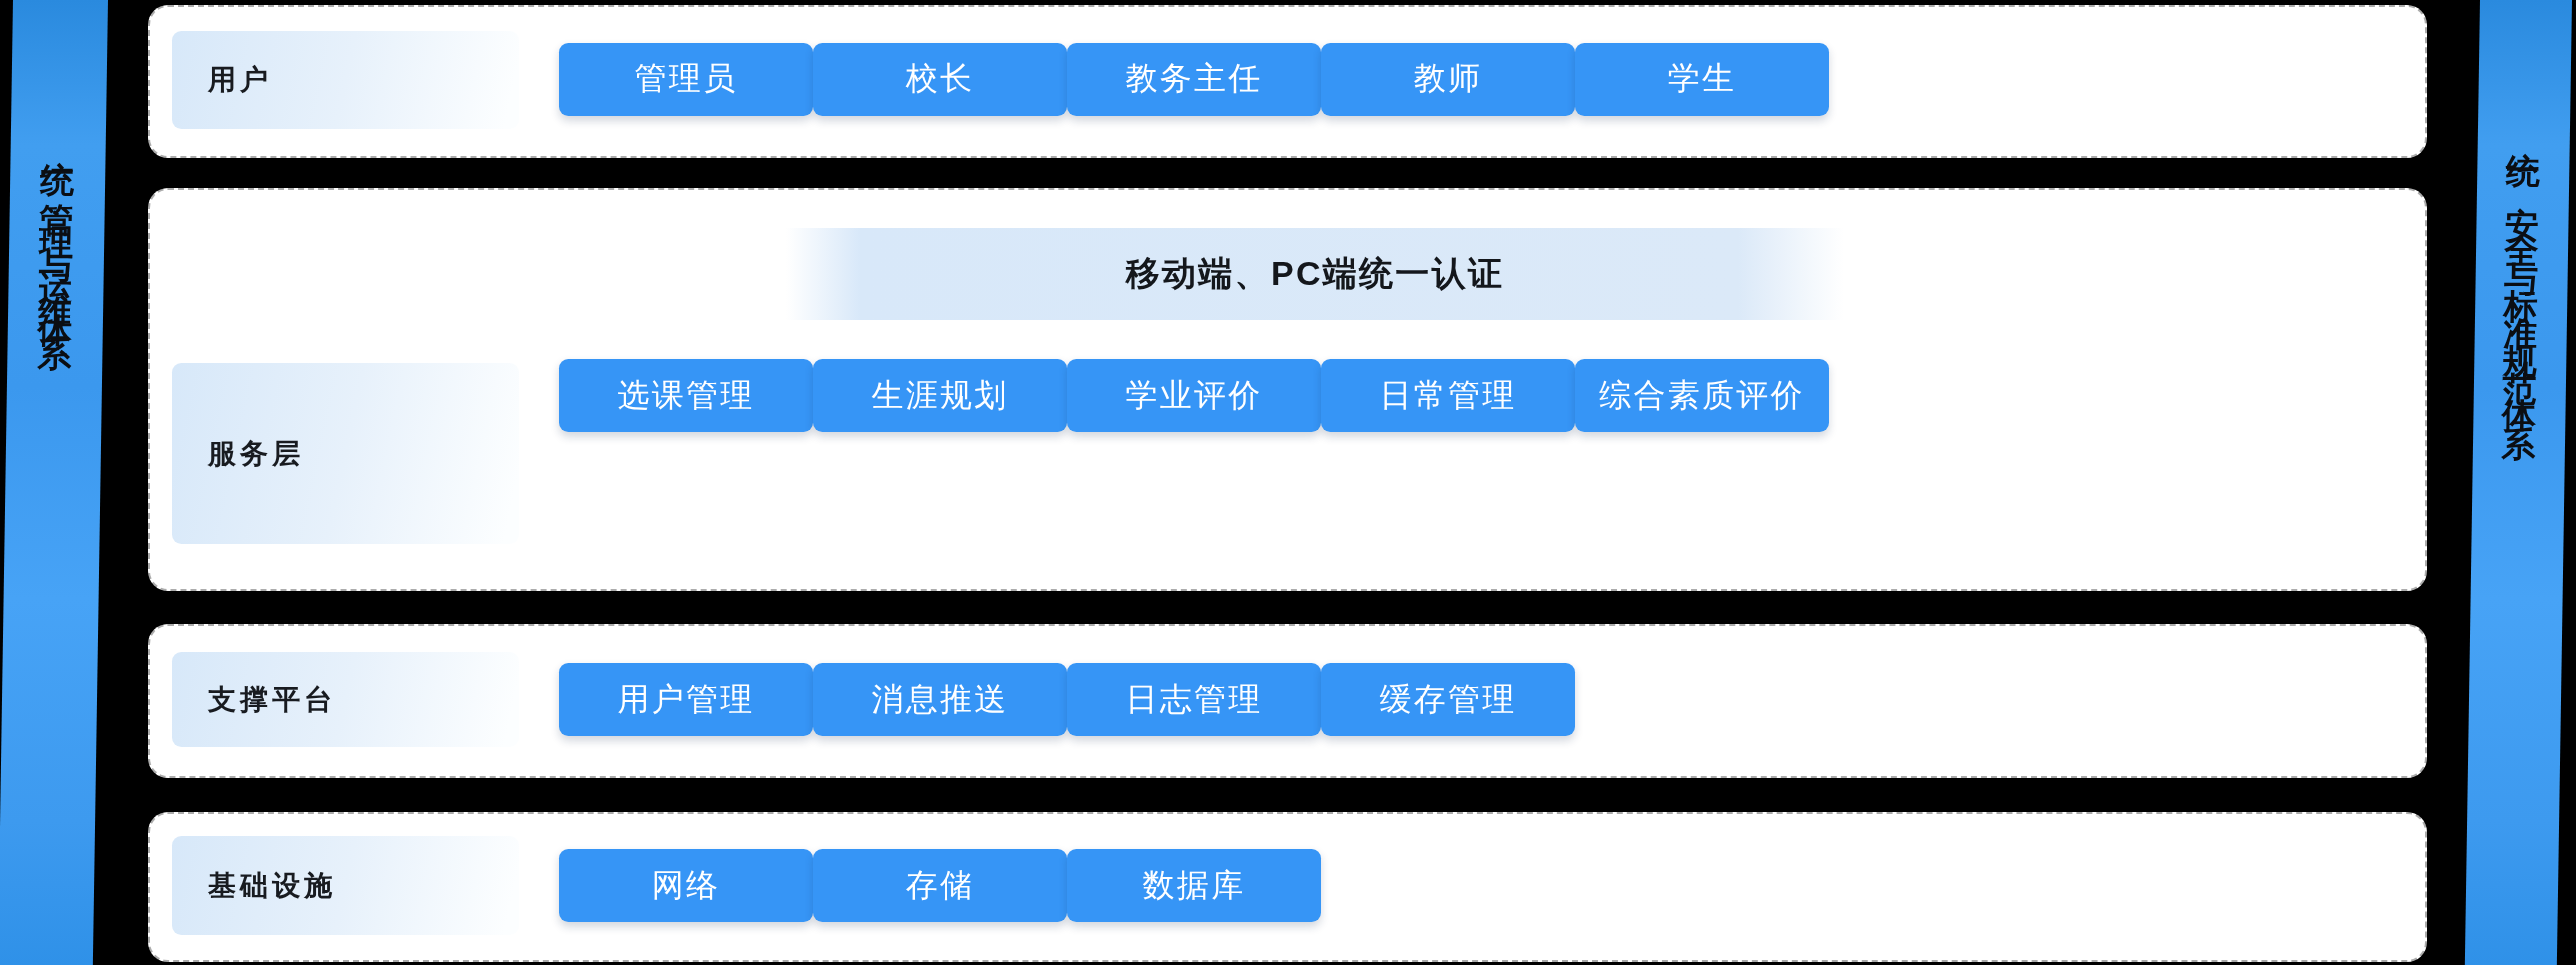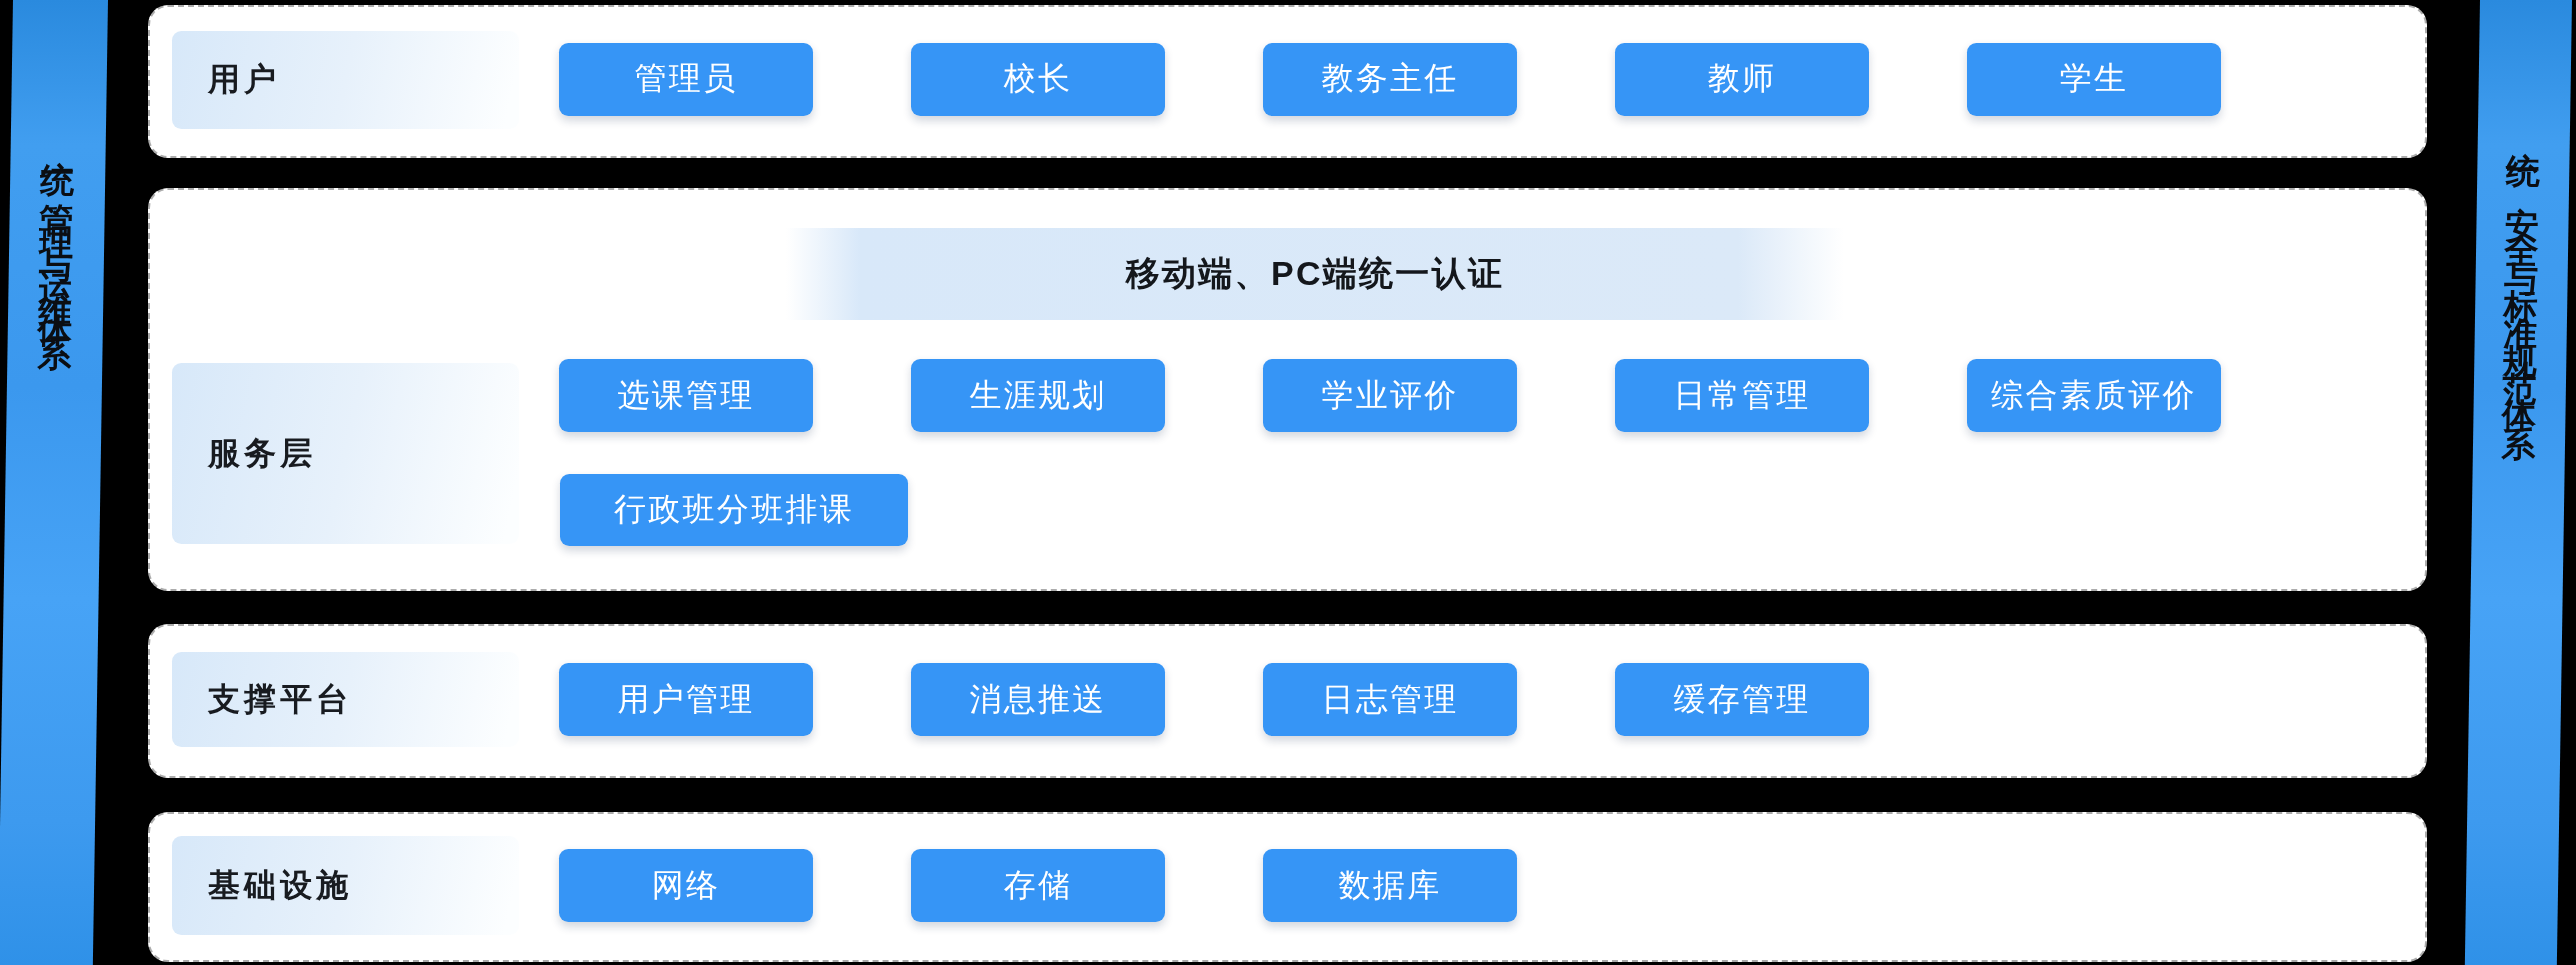--- a/index.html
+++ b/index.html
@@ -51,34 +51,34 @@
 
   
   .label-block{
     position:absolute;left:22px;
     width:347px;
     border-radius:9.3px;
     background:linear-gradient(102deg,#d7e8f9 0%,#e7f1fb 50%,#fcfeff 96%);
     display:flex;align-items:center;
     padding-left:36px;
     box-sizing:border-box;
-    font-size:32px;
+    font-size:28px;
     letter-spacing:4.1px;
     font-weight:600;
     color:#181b20;
   }
   .panel-users   .label-block{top:24.5px;height:98px;}
   .panel-services .label-block{top:173px;height:181px;}
   .panel-support .label-block{top:26px;height:95px;}
   .panel-infra   .label-block{top:22px;height:99px;}
 
   
   .chip-row{
     position:absolute;left:409px;
-    display:flex;gap:98px;
+    display:flex;
   }
   .chip{
     width:254px;height:73px;
     background:#3695f6;
     border-radius:9.3px;
     display:flex;align-items:center;justify-content:center;
     color:#fff;
     font-size:32px;
     letter-spacing:2.3px;
     box-shadow:0 4.7px 8.2px rgba(15,40,80,0.18);
@@ -129,21 +129,20 @@
   <div class="auth-banner">移动端、PC端统一认证</div>
   <div class="label-block">服务层</div>
   <div class="chip-row row-services-1">
     <div class="chip">选课管理</div>
     <div class="chip">生涯规划</div>
     <div class="chip">学业评价</div>
     <div class="chip">日常管理</div>
     <div class="chip">综合素质评价</div>
   </div>
   <div class="chip-row row-services-2">
-    <div class="chip chip-wide">行政班分班排课</div>
   </div>
 </section>
 
 <section class="panel panel-support">
   <div class="label-block">支撑平台</div>
   <div class="chip-row">
     <div class="chip">用户管理</div>
     <div class="chip">消息推送</div>
     <div class="chip">日志管理</div>
     <div class="chip">缓存管理</div>

